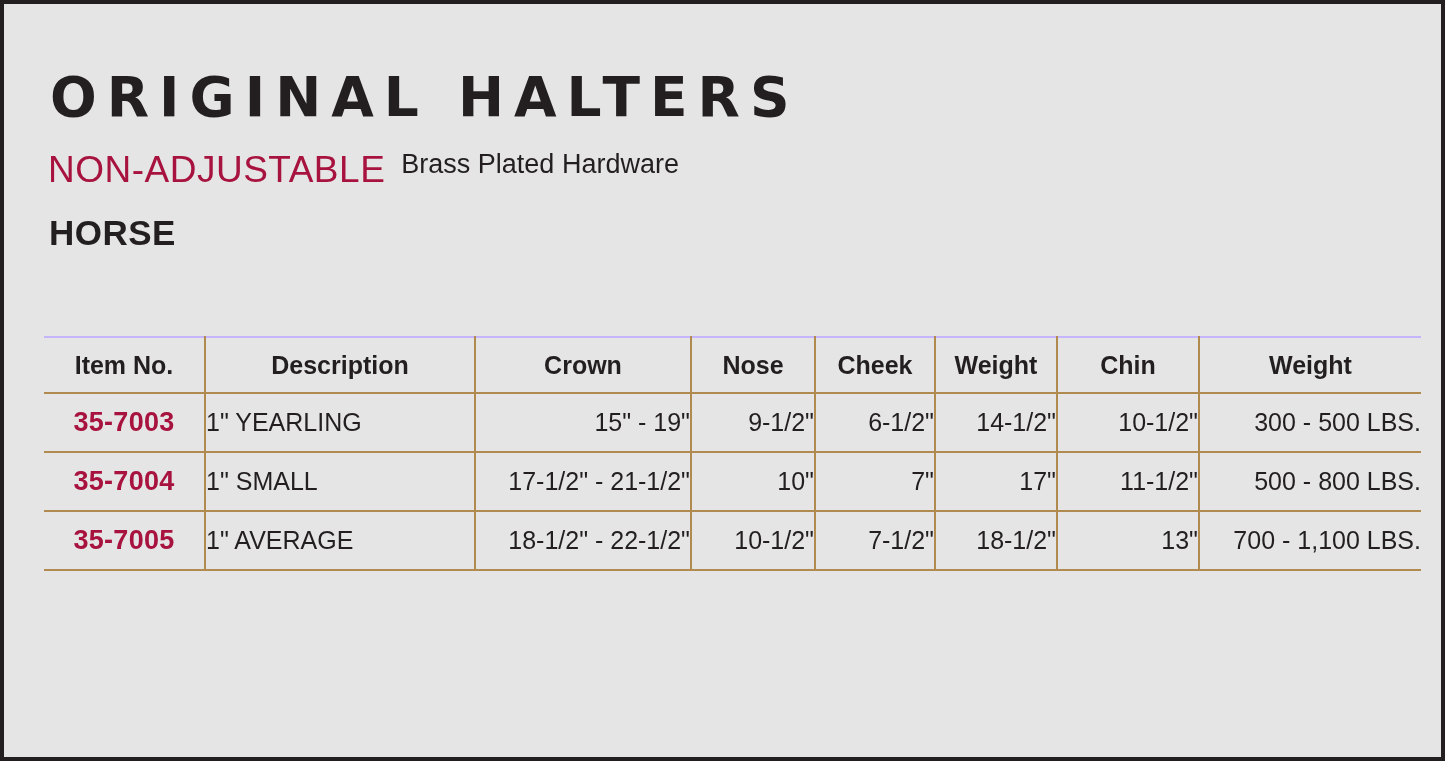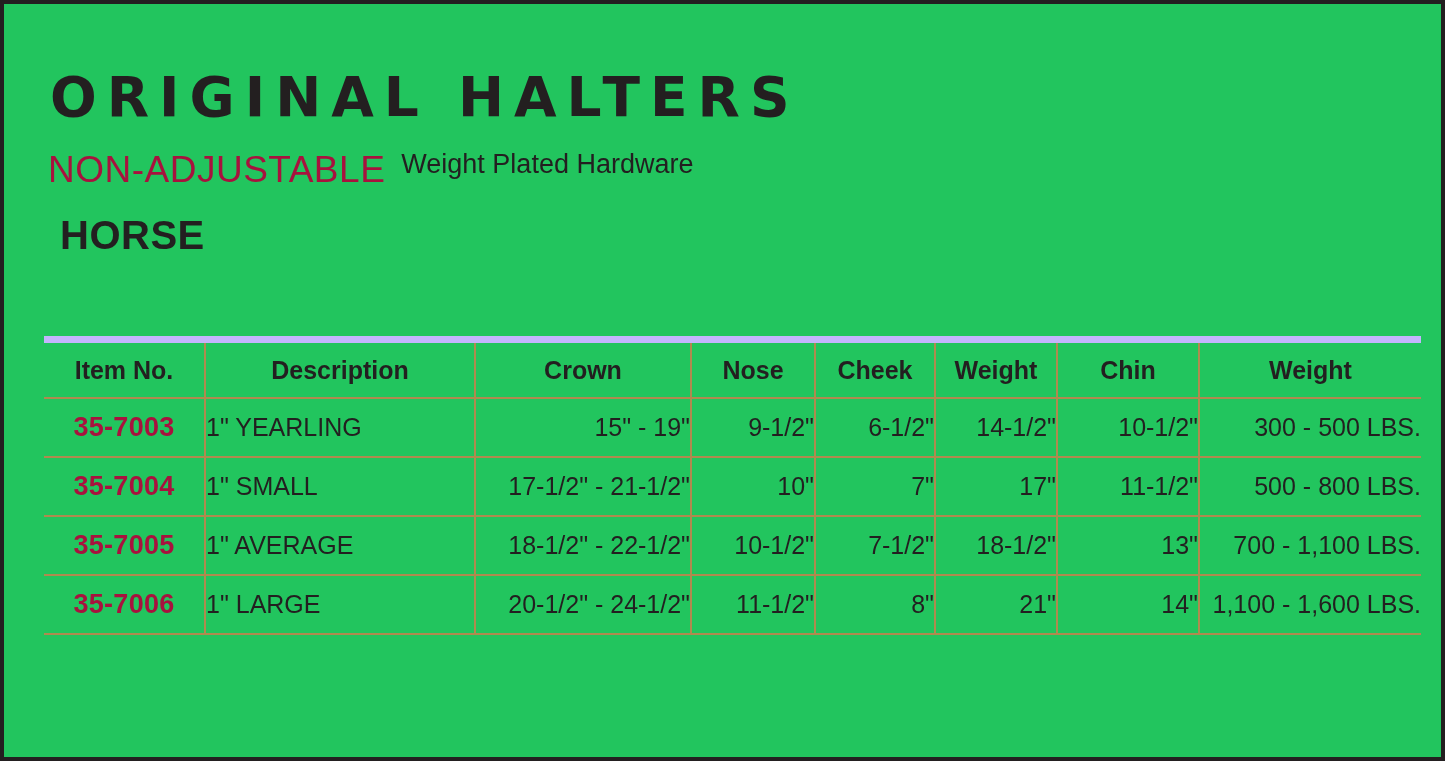--- a/index.html
+++ b/index.html
@@ -12,21 +12,21 @@
     height: 761px;
     font-family: "Liberation Sans", sans-serif;
     color: #231f20;
     overflow: hidden;
   }
   .page {
     position: relative;
     width: 1445px;
     height: 761px;
     box-sizing: border-box;
-    background: #22c55e;
+    background: #e5e5e5;
     border: 4px solid #231f20;
   }
   .inner {
     position: absolute;
     left: 40px;
     right: 40px;
     top: 24px;
   }
 
   
@@ -60,23 +60,23 @@
   .subtitle-sub {
     font-family: "Liberation Sans", sans-serif;
     font-size: 27px;
     color: #231f20;
     margin-left: 16px;
     white-space: nowrap;
   }
   .section-label {
     font-family: "Liberation Sans", sans-serif;
     font-weight: bold;
-    font-size: 40px;
-    color: #231f20;
-    margin: 22px 0 0 16px;
+    font-size: 35px;
+    color: #231f20;
+    margin: 22px 0 0 5px;
     letter-spacing: 0.5px;
   }
 
   
   .logo {
     position: absolute;
     right: 0px;
     top: 6px;
     width: 330px;
     height: 140px;
@@ -95,21 +95,21 @@
   table.specs th, table.specs td {
     padding: 0;
     vertical-align: middle;
   }
   thead th {
     font-family: "Liberation Sans", sans-serif;
     font-size: 25px;
     font-weight: bold;
     color: #231f20;
     height: 54px;
-    border-top: 7px solid #c4b5fd;
+    border-top: 2px solid #c4b5fd;
     border-bottom: 2px solid #b08a4f;
     text-align: center;
   }
   tbody td {
     height: 57px;
     border-bottom: 2px solid #b08a4f;
     font-family: "Liberation Sans", sans-serif;
     font-size: 25px;
     color: #231f20;
   }
@@ -149,21 +149,21 @@
 <body>
 
 <div class="page">
   <div class="inner">
 
     <div class="header">
       <div class="title">ORIGINAL HALTERS</div>
 
       <div class="subtitle-row">
         <div class="subtitle-main">NON-ADJUSTABLE</div>
-        <div class="subtitle-sub">Weight Plated Hardware</div>
+        <div class="subtitle-sub">Brass Plated Hardware</div>
       </div>
 
       <div class="section-label">HORSE</div>
 
     </div>
 
     <div class="table-wrap">
       <table class="specs">
         <thead>
           <tr>
@@ -201,28 +201,18 @@
           <tr>
             <td class="col-item vsep">35-7005</td>
             <td class="col-desc vsep">1" AVERAGE</td>
             <td class="col-crown vsep">18-1/2" - 22-1/2"</td>
             <td class="col-nose vsep">10-1/2"</td>
             <td class="col-cheek vsep">7-1/2"</td>
             <td class="col-throat vsep">18-1/2"</td>
             <td class="col-chin vsep">13"</td>
             <td class="col-weight">700 - 1,100 LBS.</td>
           </tr>
-          <tr>
-            <td class="col-item vsep">35-7006</td>
-            <td class="col-desc vsep">1" LARGE</td>
-            <td class="col-crown vsep">20-1/2" - 24-1/2"</td>
-            <td class="col-nose vsep">11-1/2"</td>
-            <td class="col-cheek vsep">8"</td>
-            <td class="col-throat vsep">21"</td>
-            <td class="col-chin vsep">14"</td>
-            <td class="col-weight">1,100 - 1,600 LBS.</td>
-          </tr>
         </tbody>
       </table>
     </div>
 
   </div>
 </div>
 
 </body></html>

